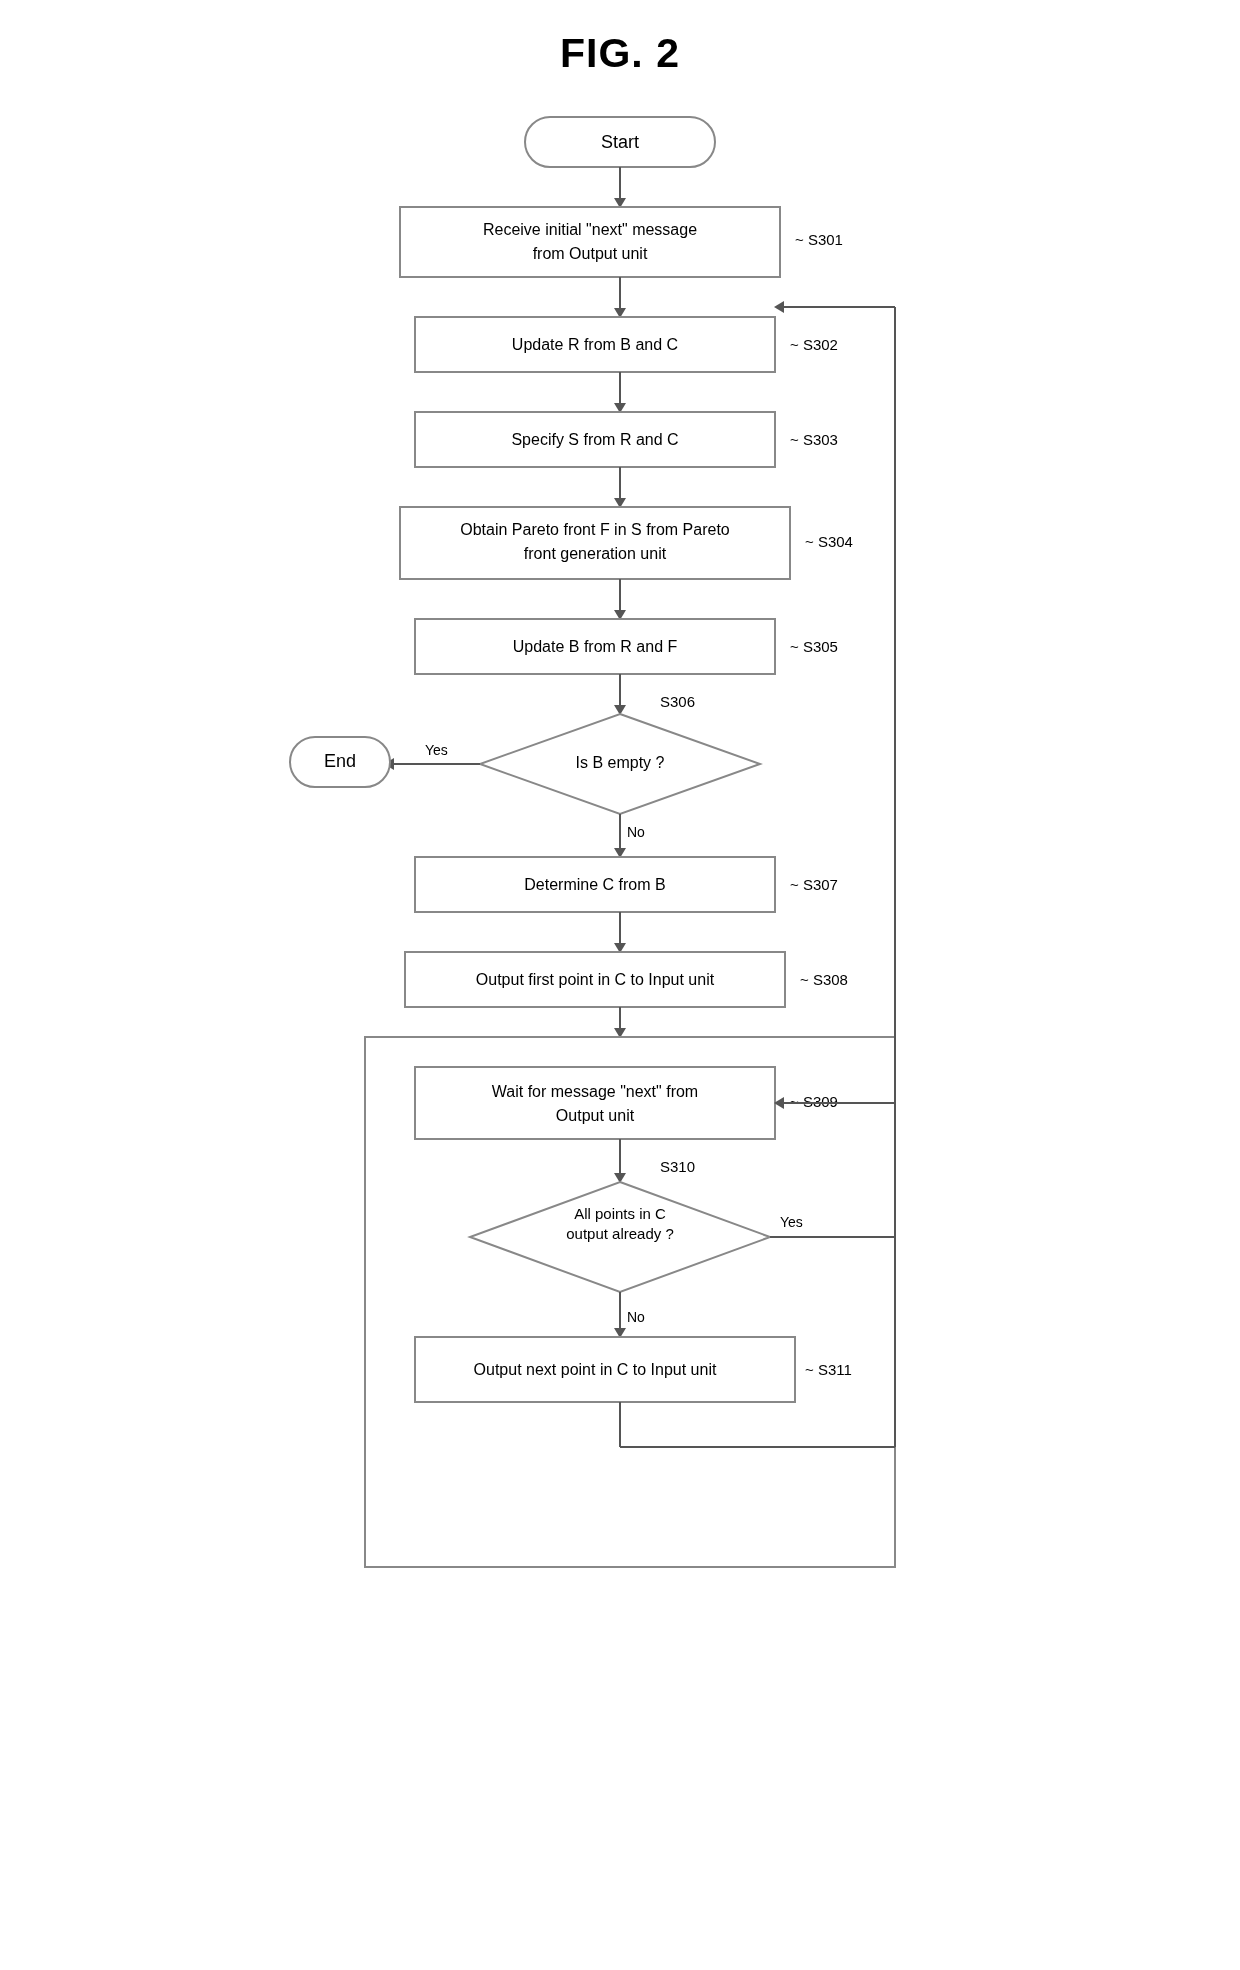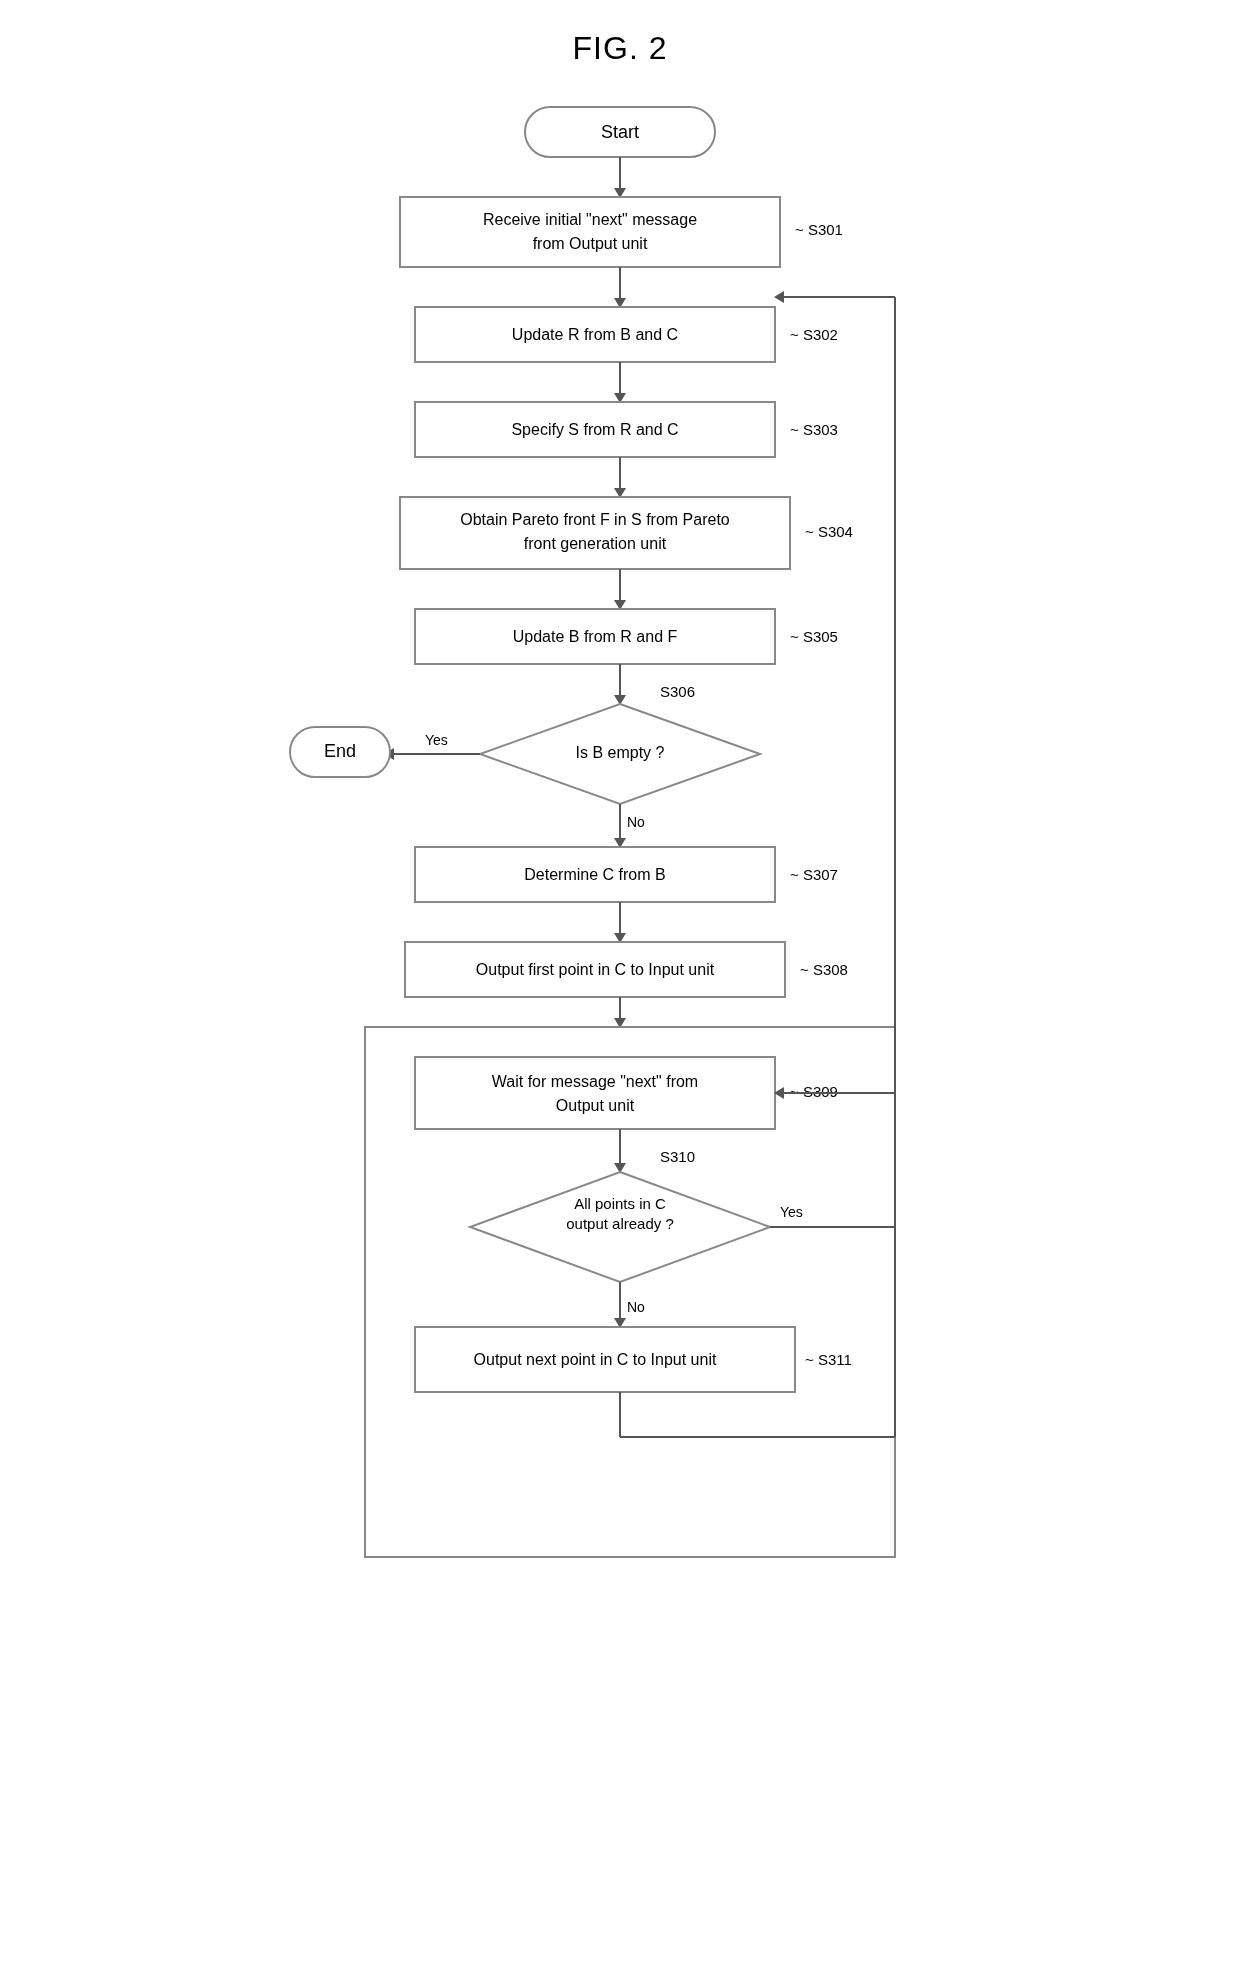--- a/index.html
+++ b/index.html
@@ -16,22 +16,22 @@
       width: 1240px;
       min-height: 1970px;
       background: #fff;
       position: relative;
       display: flex;
       flex-direction: column;
       align-items: center;
       padding-top: 30px;
     }
     .fig-title {
-      font-size: 32px;
-      font-weight: normal;
+      font-size: 41px;
+      font-weight: bold;
       margin-bottom: 30px;
       letter-spacing: 1px;
     }
   </style>
 </head>
 <body>
 
 <div class="page">
   <div class="fig-title">FIG. 2</div>
 

